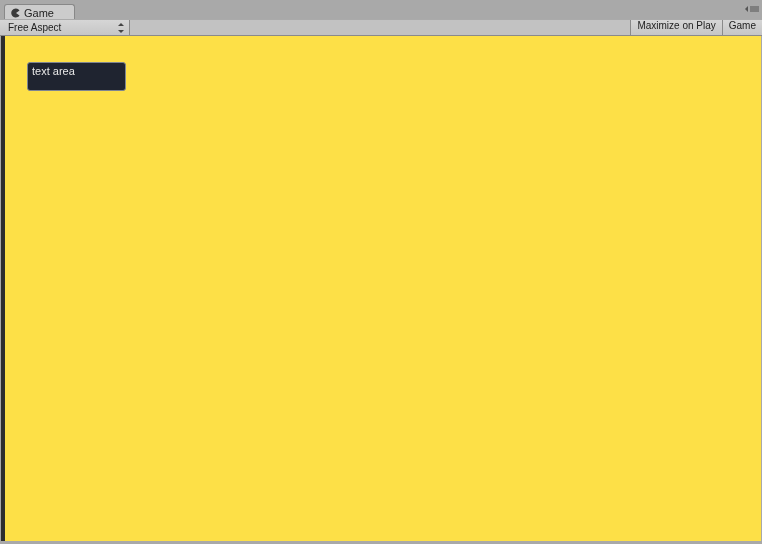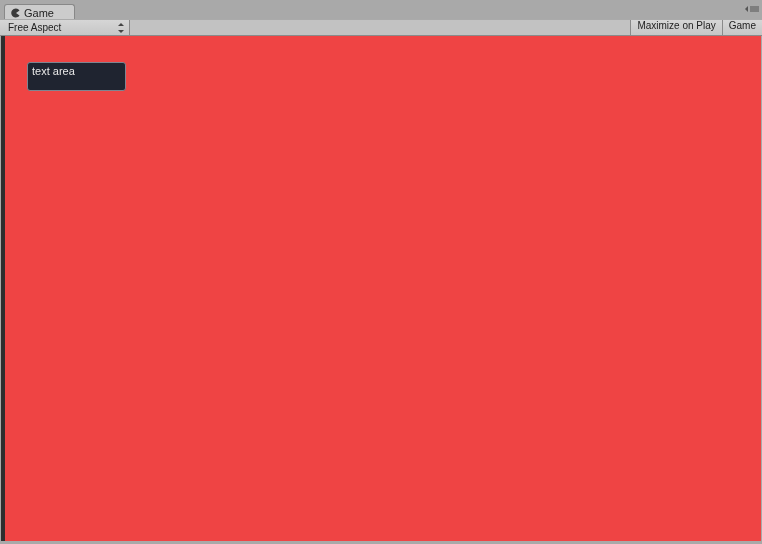--- a/index.html
+++ b/index.html
@@ -79,21 +79,21 @@
       margin-left: 1px;
       background: #2e2e2e;
       position: relative;
     }
     .viewport {
       position: absolute;
       left: 4px;
       top: 0;
       right: 0;
       bottom: 0;
-      background: #ef4444;
+      background: #fde047;
     }
     .text-area {
       position: absolute;
       left: 22px;
       top: 26px;
       width: 99px;
       height: 29px;
       background: #1f2430;
       border: 1px solid #7e8591;
       border-radius: 3px;

